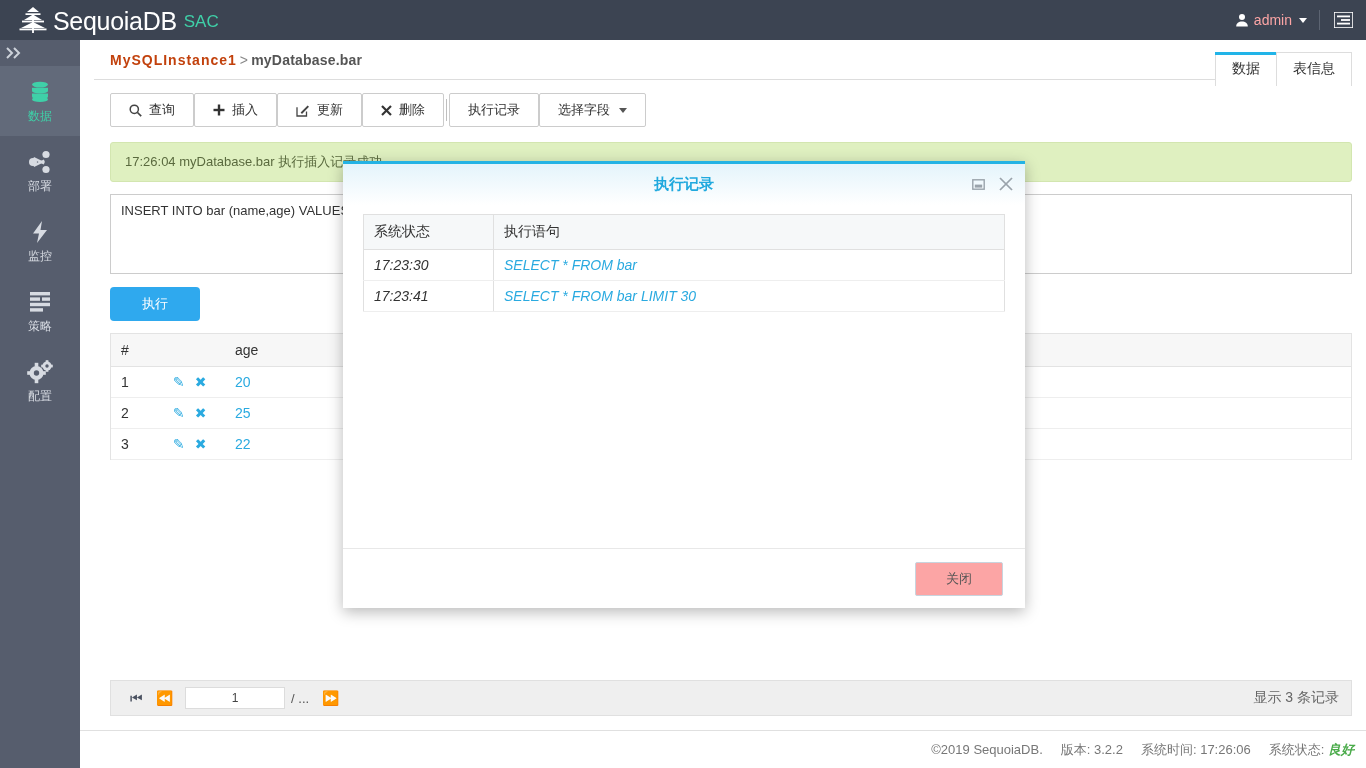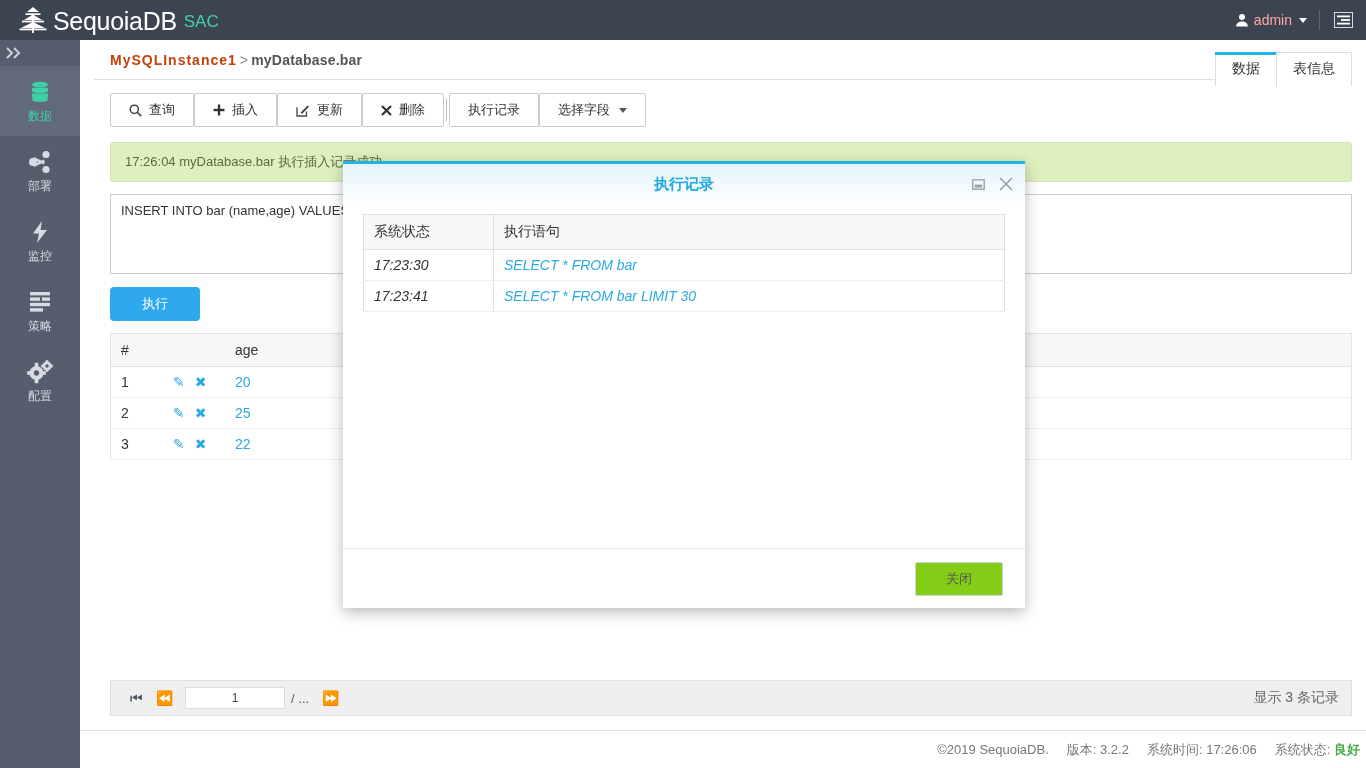--- a/index.html
+++ b/index.html
@@ -186,24 +186,24 @@
   }
   #page-total { font-size: 13px; color: #555555; margin: 0 6px 0 2px; }
   #record-count { margin-left: auto; font-size: 14px; color: #666666; }
 
   
   #footer {
     position: absolute; left: 0; bottom: 0;
     width: 1286px; height: 38px;
     border-top: 1px solid #e0e0e0;
     display: flex; align-items: center; justify-content: flex-end;
-    padding-right: 6px; gap: 18px;
+    padding-right: 12px; gap: 18px;
     font-size: 13px; color: #777777;
   }
-  #footer .status-ok { color: #4aab4a; font-weight: bold; }
+  #footer .status-ok { color: #4aab4a; font-weight: bold; font-style: italic; }
 
   
   #modal {
     position: absolute; left: 343px; top: 161px;
     width: 682px; height: 447px;
     background: #ffffff;
     border-top: 3px solid #24b3e4;
     box-shadow: 0 4px 14px rgba(0,0,0,.28);
     z-index: 50;
     display: flex; flex-direction: column;
@@ -234,21 +234,21 @@
   }
   table.hist td:last-child { border-right: none; }
   table.hist td.t-time { color: #333333; width: 130px; }
   table.hist td.t-stmt { color: #2aaae0; }
   #modal-foot {
     height: 60px; border-top: 1px solid #e8e8e8;
     display: flex; align-items: center; justify-content: flex-end;
     padding-right: 22px;
   }
   #close-btn {
-    border: 1px solid #c8d4de; background: #84cc16;
+    border: 1px solid #c8d4de; background: #fca5a5;
     color: #555555; font-size: 13px; padding: 7px 0; width: 88px;
     cursor: pointer; border-radius: 2px;
     font-family: "Liberation Sans", "DejaVu Sans", sans-serif;
   }
 </style>
 </head>
 <body>
 
 <div id="top-header">
   <div id="brand">

